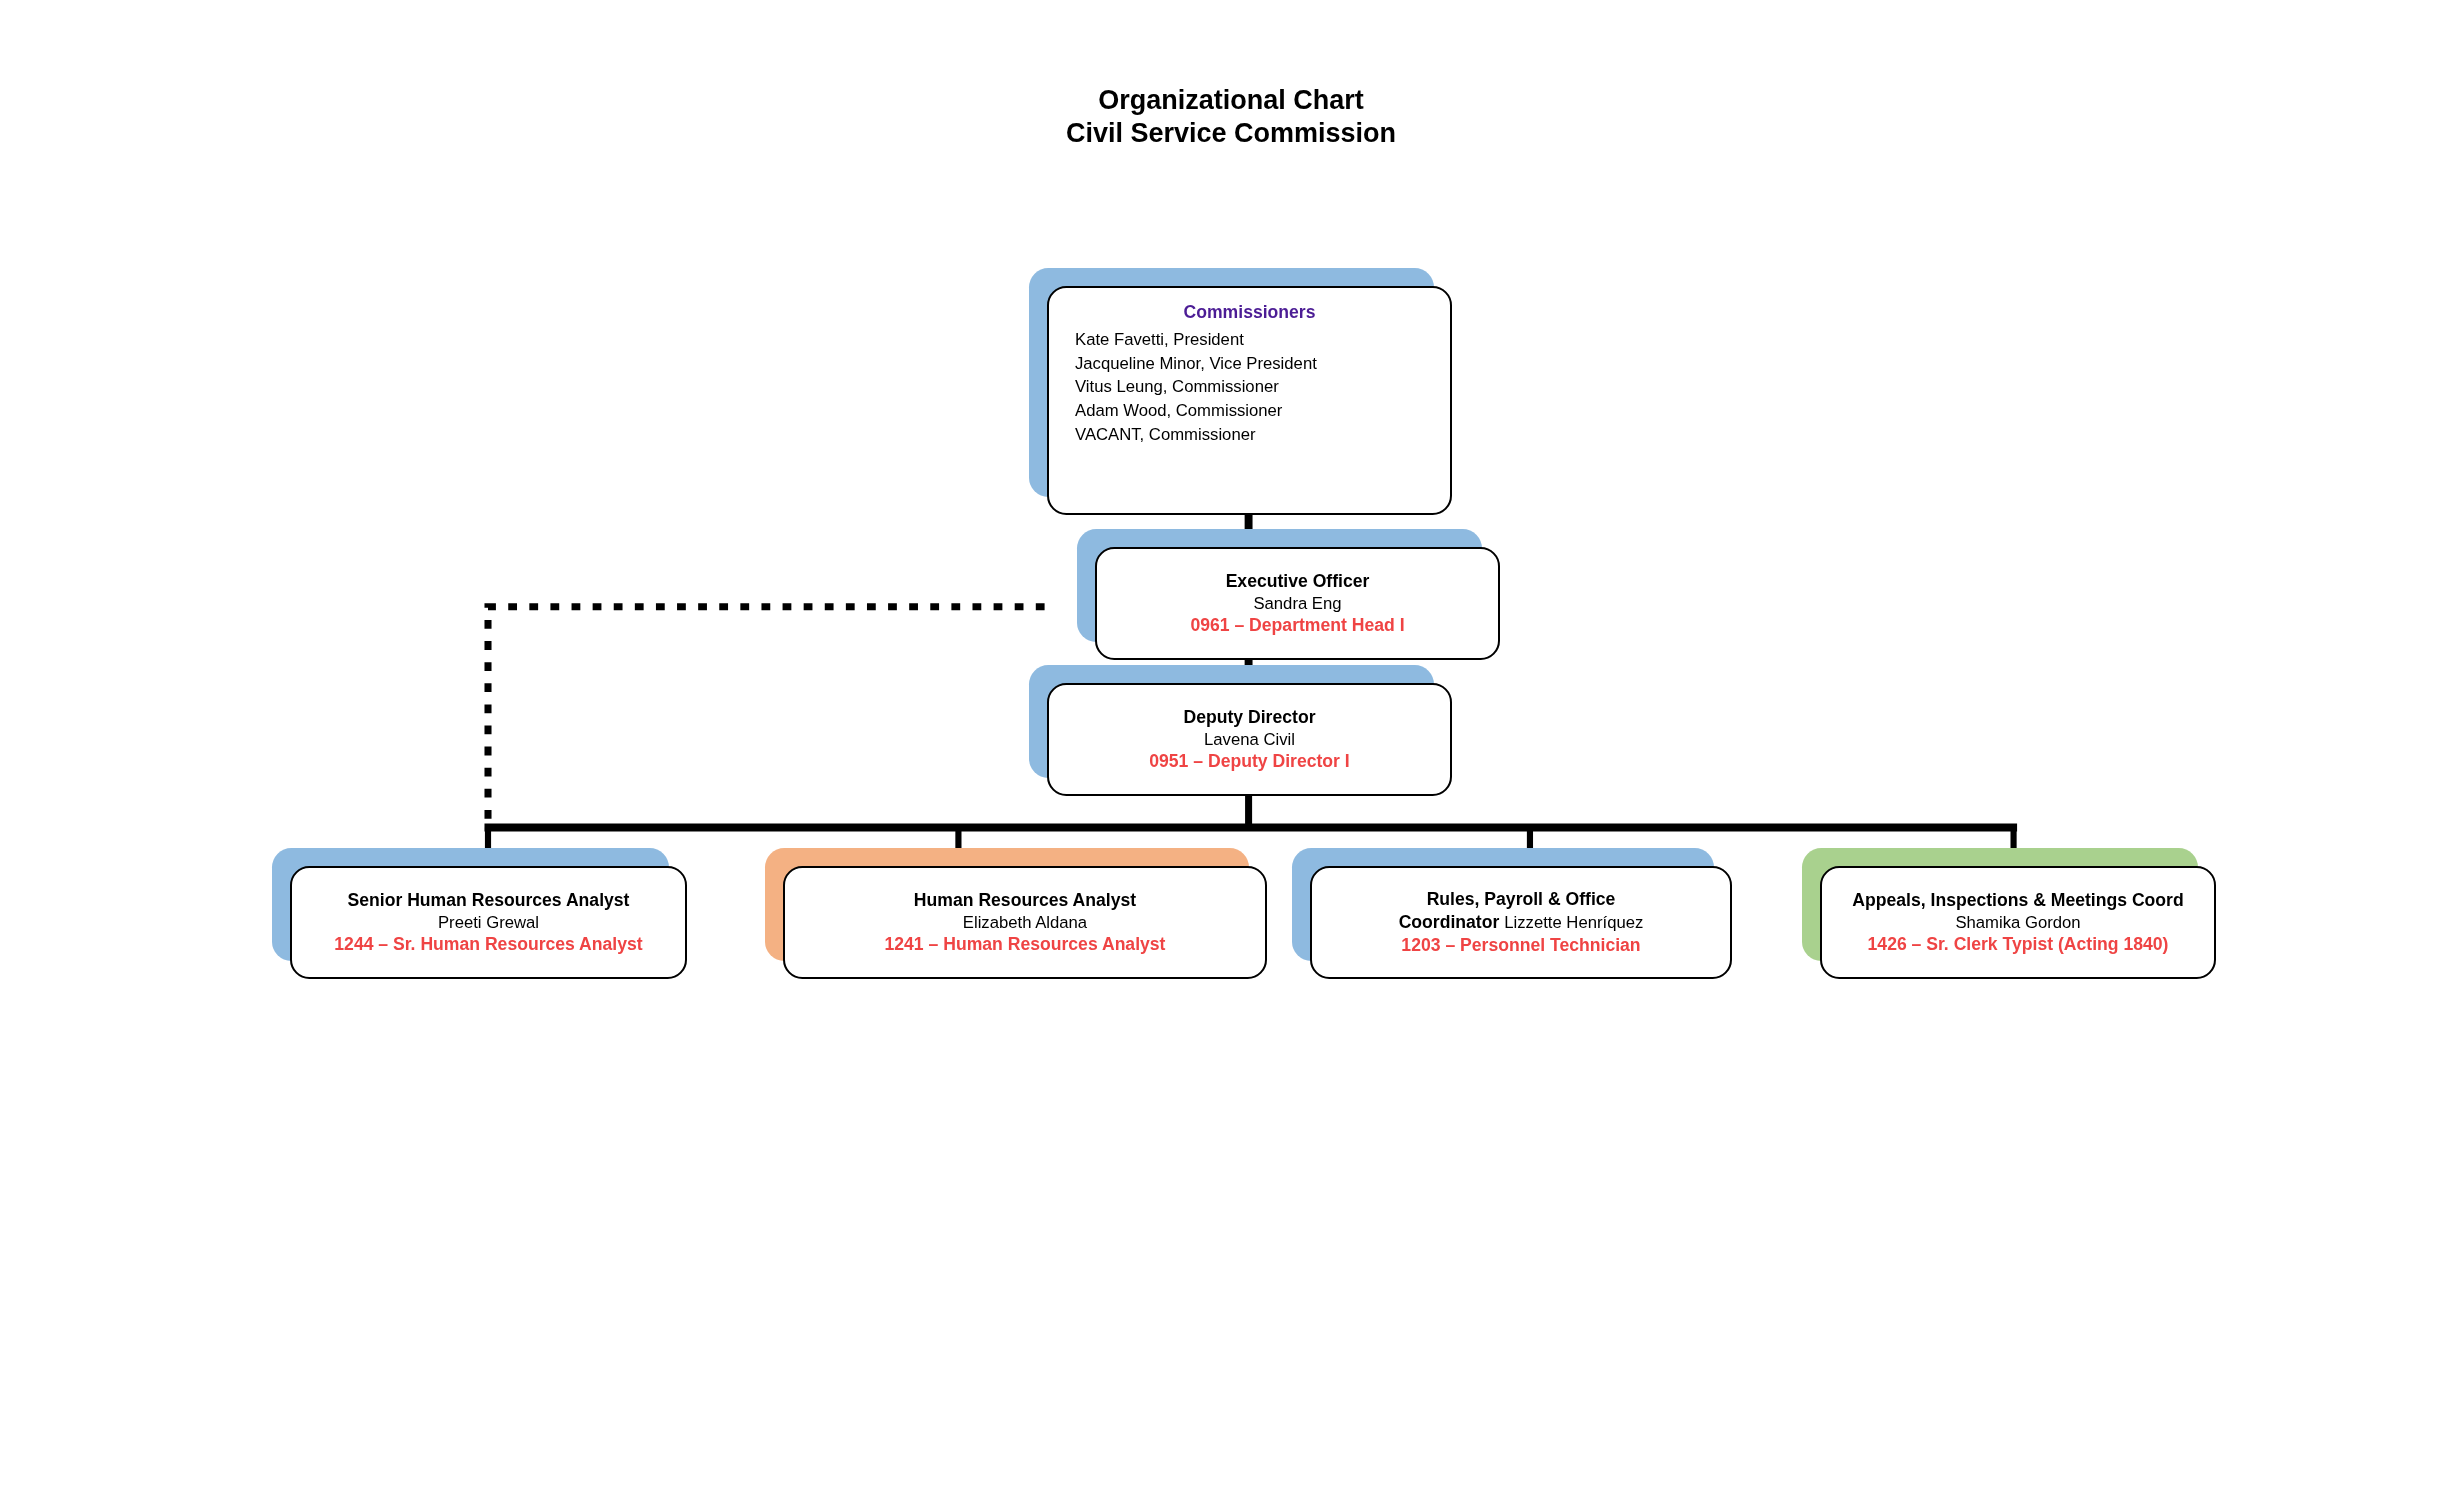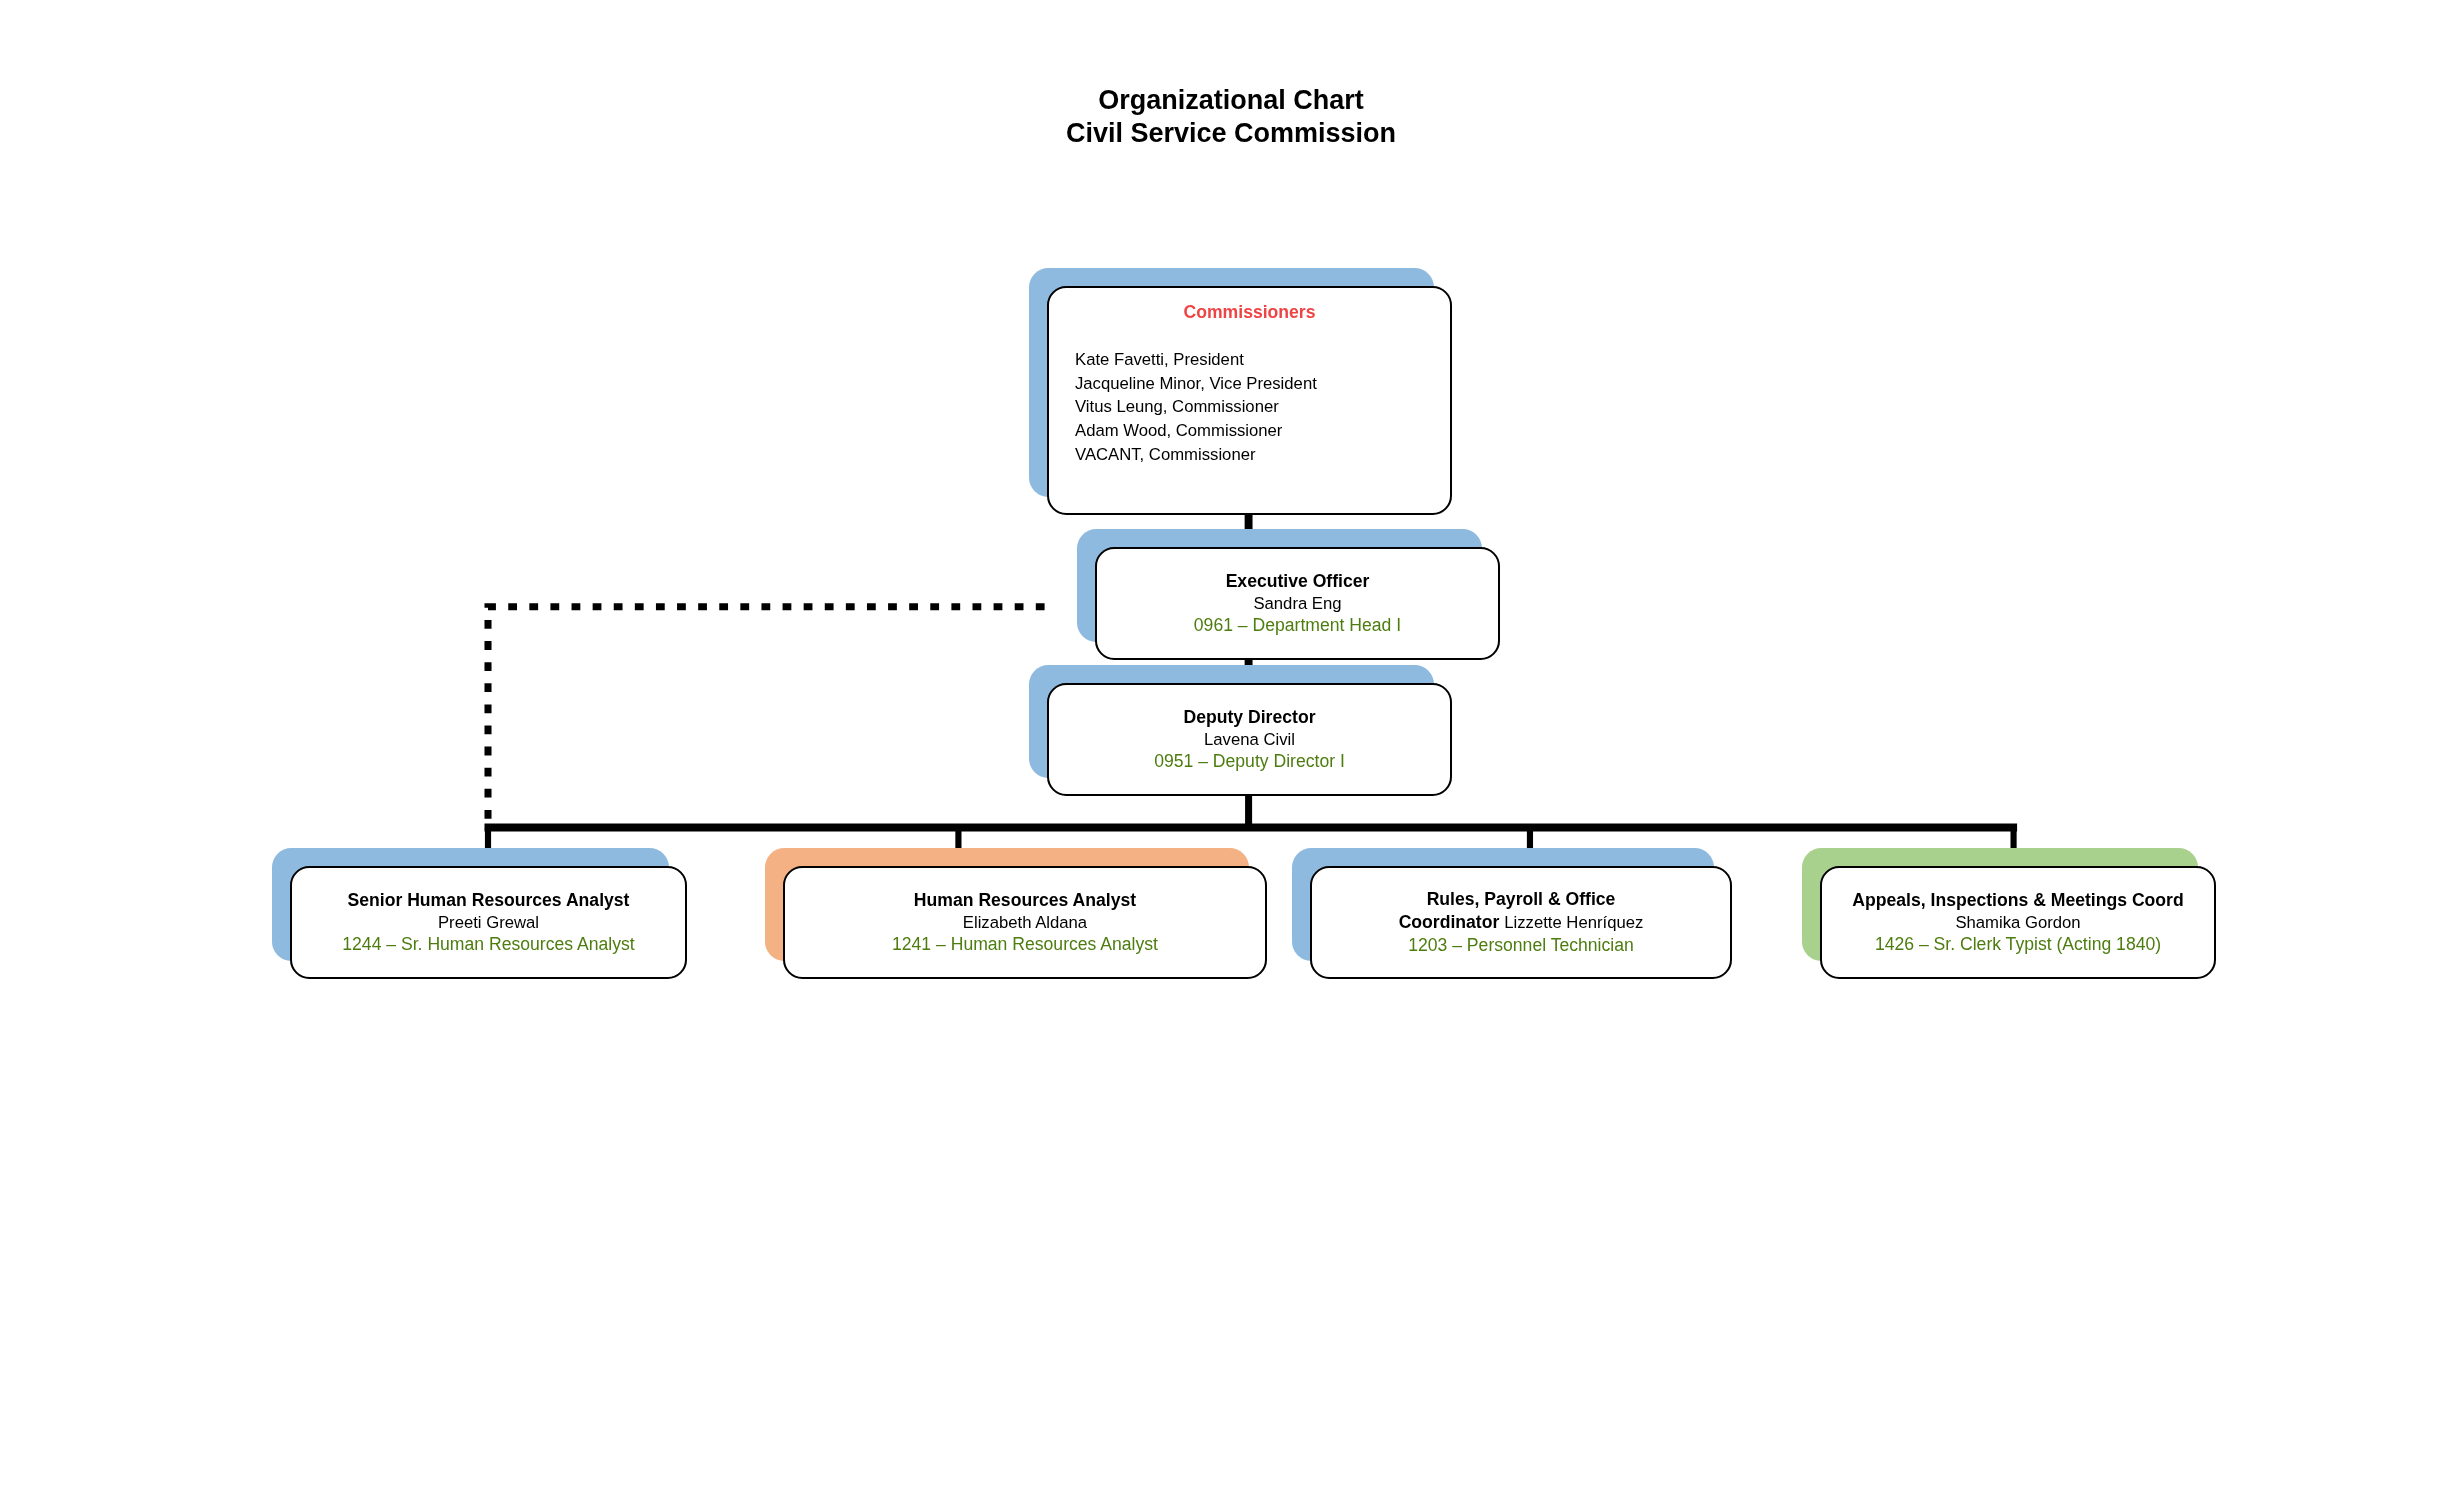--- a/index.html
+++ b/index.html
@@ -87,39 +87,39 @@
   .name-line {
     font-size: 16.7px;
     font-weight: normal;
     color: #000000;
     text-align: center;
     line-height: 1.30;
     white-space: nowrap;
   }
   .class-line {
     font-size: 17.6px;
-    font-weight: normal;
-    color: #4d7c0f;
+    font-weight: bold;
+    color: #ef4444;
     text-align: center;
     line-height: 1.30;
     white-space: nowrap;
   }
   .inline-name {
     font-weight: normal;
     font-size: 16.7px;
   }
 
   
   #node-commissioners .card { padding: 14px 0 0 0; }
   #node-commissioners .heading {
     font-size: 17.6px;
     font-weight: bold;
     text-align: center;
-    color: #ef4444;
-    margin-bottom: 25px;
+    color: #4c1d95;
+    margin-bottom: 5px;
   }
   #node-commissioners .roster {
     padding-left: 26px;
   }
   #node-commissioners .roster-item {
     font-size: 16.7px;
     font-weight: normal;
     color: #000000;
     line-height: 1.42;
     text-align: left;

